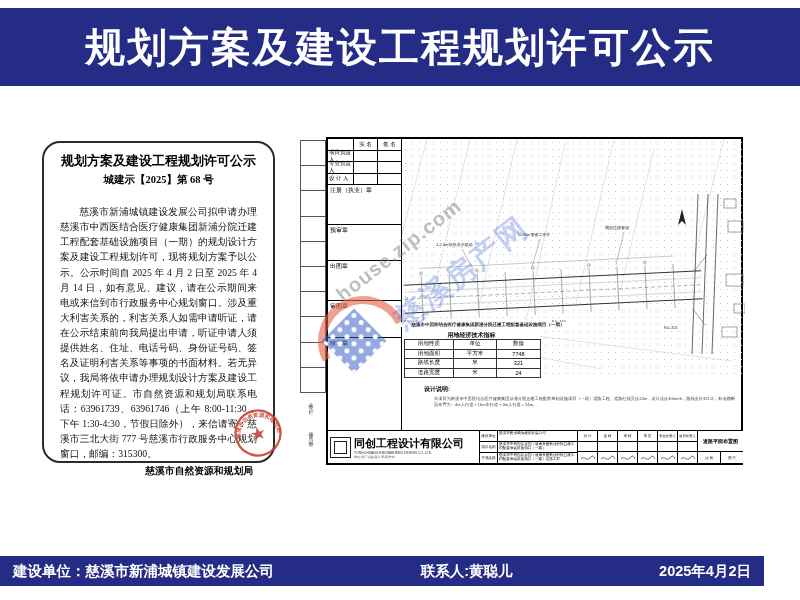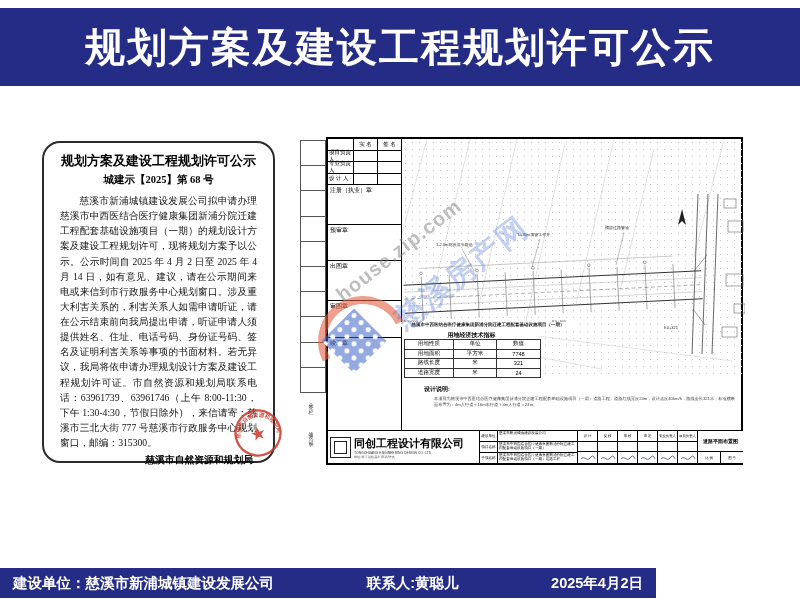--- a/index.html
+++ b/index.html
@@ -4,30 +4,30 @@
 <style>
   html,body{margin:0;padding:0;}
   body{width:800px;height:600px;position:relative;background:#ffffff;
        font-family:"Liberation Serif","DejaVu Serif",serif;overflow:hidden;}
   .abs{position:absolute;}
 
   
   .bar{background:#252c85;color:#fff;}
   #header{left:0;top:8px;width:800px;height:78px;display:flex;align-items:center;justify-content:center;}
   #header .title{font-size:40px;font-weight:bold;letter-spacing:2px;white-space:nowrap;}
-  #footer{left:0;top:568px;width:656px;height:30px;display:flex;align-items:center;
+  #footer{left:0;top:556px;width:764px;height:30px;display:flex;align-items:center;
           justify-content:space-between;padding:0 13px;box-sizing:border-box;
           font-family:"Liberation Sans","DejaVu Sans",sans-serif;}
   #footer span{font-size:14.5px;font-weight:bold;white-space:nowrap;}
 
   
   #notice{left:42px;top:141px;width:233px;height:322px;border:2px solid #2b2b2b;border-radius:18px;
           background:#fff;box-sizing:border-box;padding:9px 12px 6px 12px;}
   #notice .n-title{font-size:13px;font-weight:bold;text-align:center;margin:0 0 3px 0;}
-  #notice .n-docno{font-size:10.5px;font-weight:bold;text-align:center;margin:0 0 6px 0;}
+  #notice .n-docno{font-size:10.5px;font-weight:bold;text-align:center;margin:0 0 17px 0;}
   #notice .n-body{font-size:9.7px;line-height:1.56;text-align:justify;text-indent:2em;margin:4px;color:#111;}
   #notice .n-sign{font-size:9.8px;text-align:right;margin:2px 8px 0 0;font-weight:bold;}
   #notice .n-date{font-size:9.8px;text-align:right;margin:0 26px 0 0;font-weight:bold;}
   #seal{left:187px;top:263px;width:54px;height:54px;opacity:.85;transform:rotate(-14deg);}
 
   
   #bindstrip{left:300px;top:140px;width:26px;height:253px;display:flex;flex-direction:column;}
   #bindstrip .cell{flex:1;border:1px solid #555;border-top:none;background:#fff;}
   #bindstrip .cell:first-child{border-top:1px solid #555;}
   .vnote{writing-mode:vertical-rl;font-size:5px;color:#444;letter-spacing:1px;

